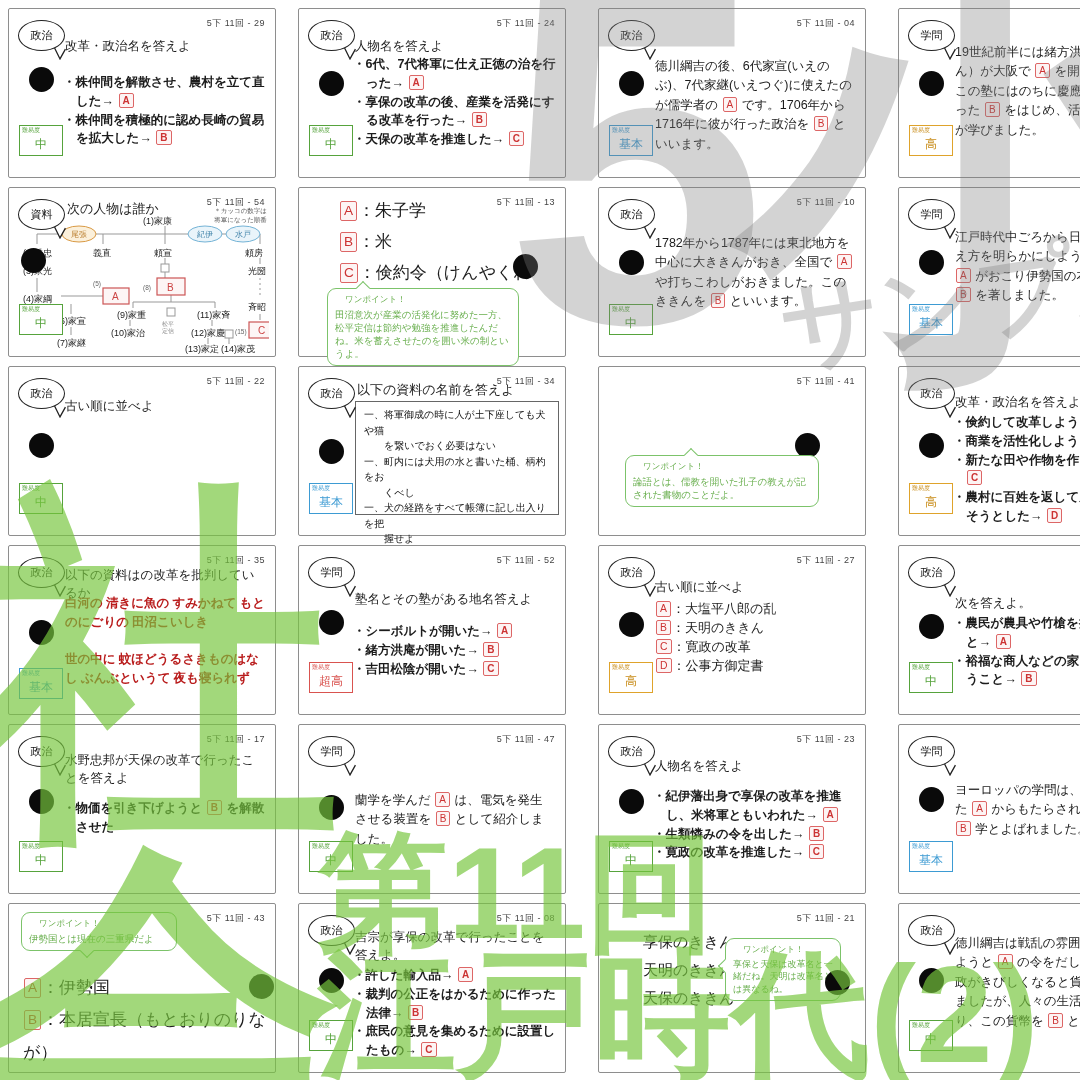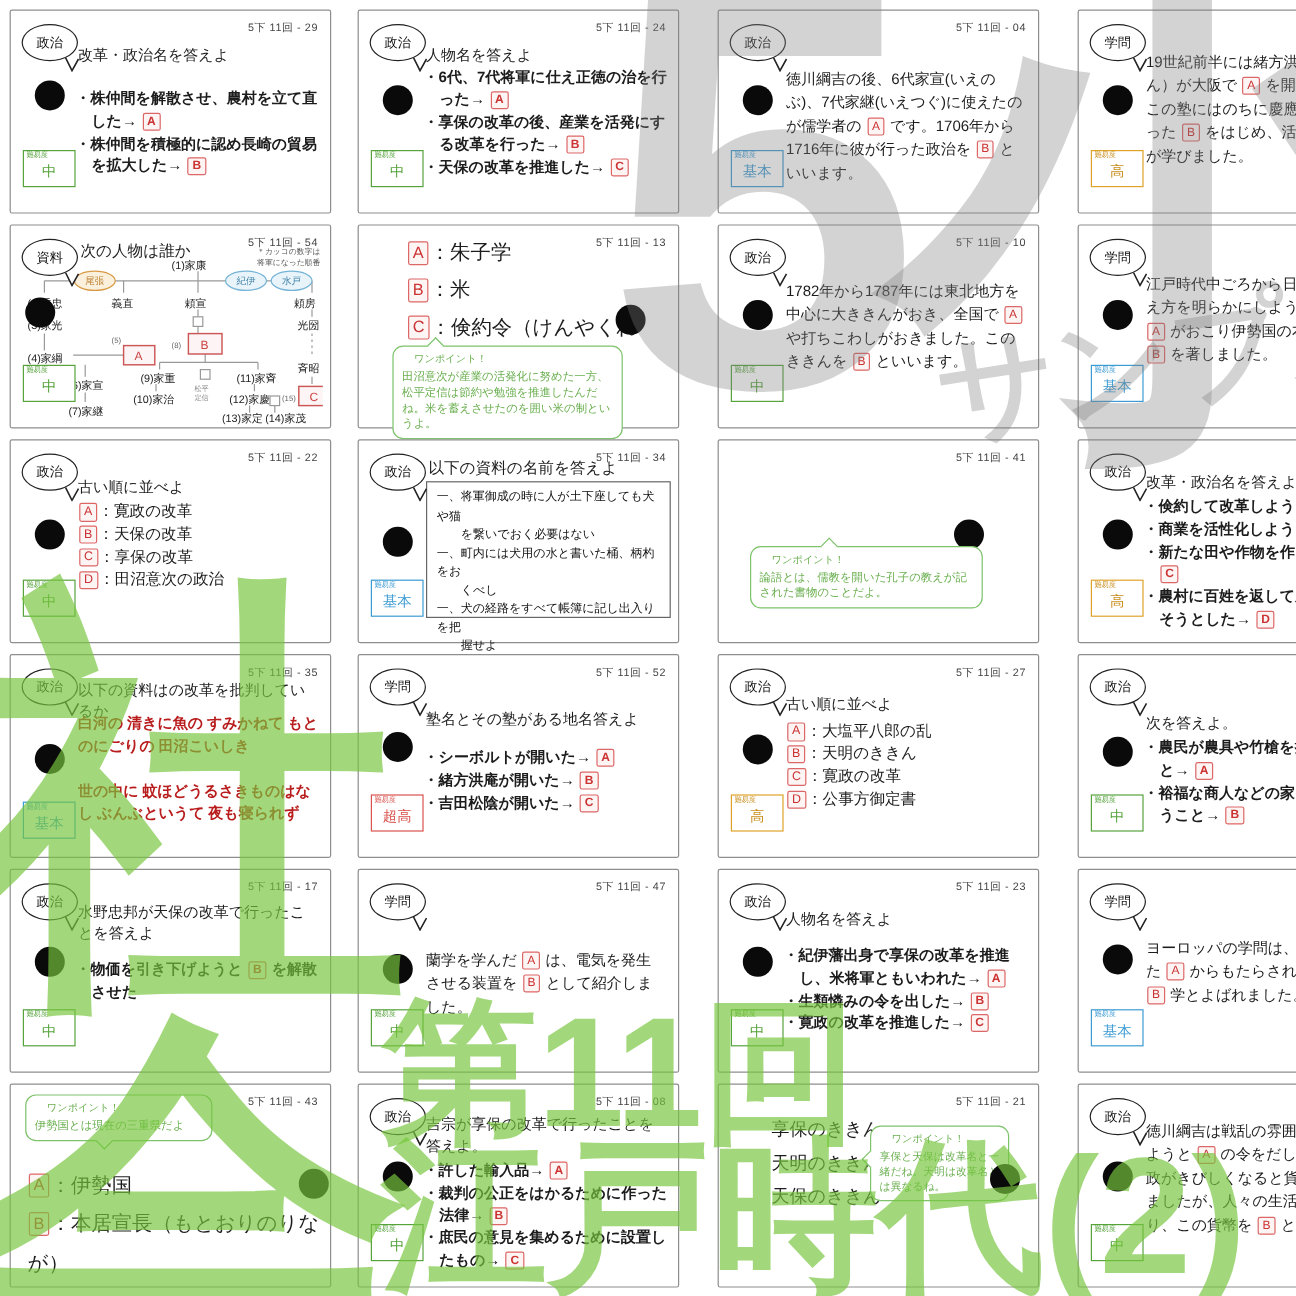--- a/index.html
+++ b/index.html
@@ -245,26 +245,20 @@
   <div class="card" style="left:8px;top:366px">
     <div class="bubble">
         <span>政治</span>
         <svg class="btail" viewBox="0 0 12 12">
           <path d="M1 1 L6 11 L11 2" fill="#fff" stroke="#222" stroke-width="1.2"></path>
         </svg>
       </div>
     <div class="cid">5下 11回 - 22</div>
     <div class="dot" style="left:20px;top:66px"></div>
     <div class="q" style="left:56px;top:30px">古い順に並べよ</div>
-    <div class="opts" style="top:50px">
-      <div><span class="lb">A</span>：寛政の改革</div>
-      <div><span class="lb">B</span>：天保の改革</div>
-      <div><span class="lb">C</span>：享保の改革</div>
-      <div><span class="lb">D</span>：田沼意次の政治</div>
-    </div>
     <div class="badge b-mid"><span class="bl">難易度</span><span class="bv">中</span></div>
   </div>
 
   <div class="card" style="left:298px;top:366px">
     <div class="bubble">
         <span>政治</span>
         <svg class="btail" viewBox="0 0 12 12">
           <path d="M1 1 L6 11 L11 2" fill="#fff" stroke="#222" stroke-width="1.2"></path>
         </svg>
       </div>

